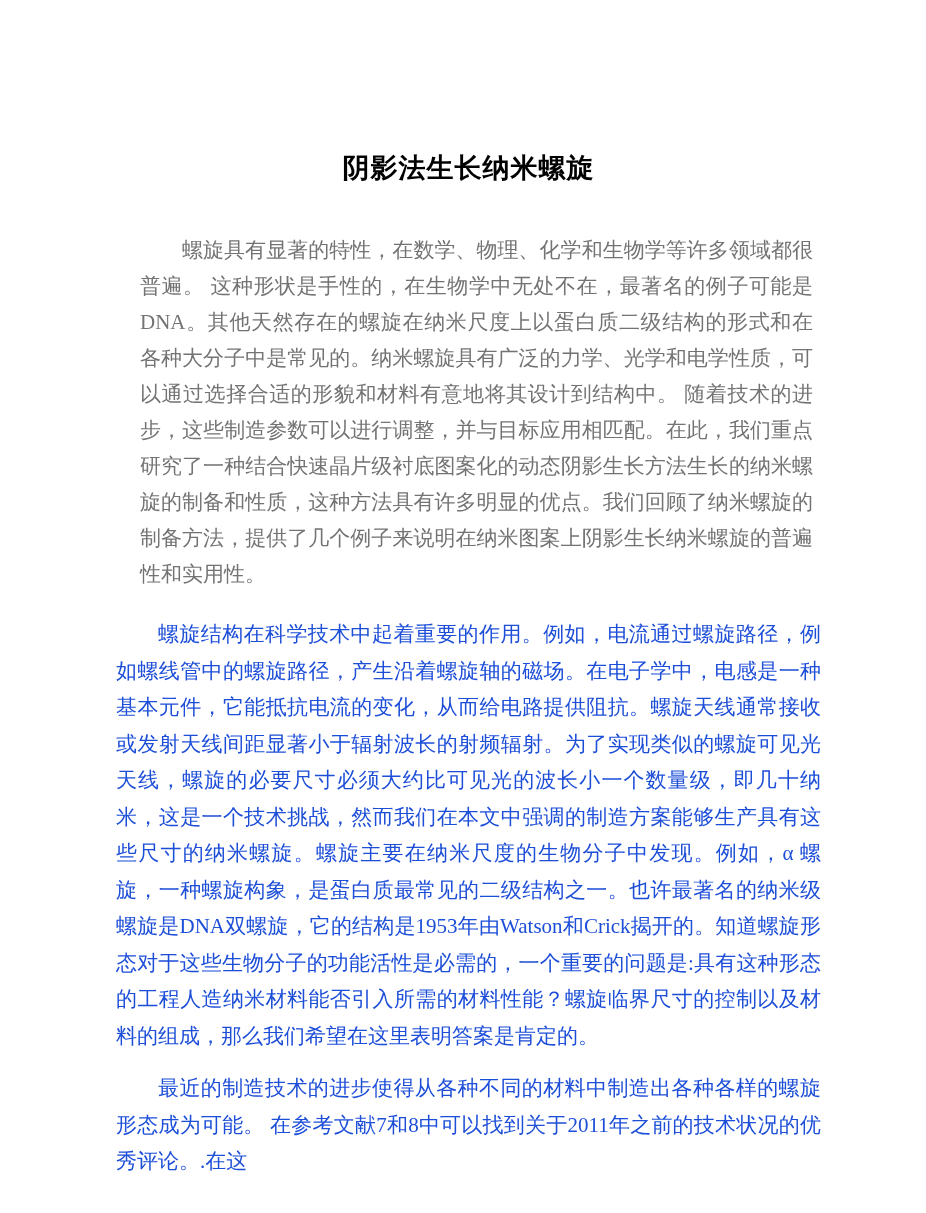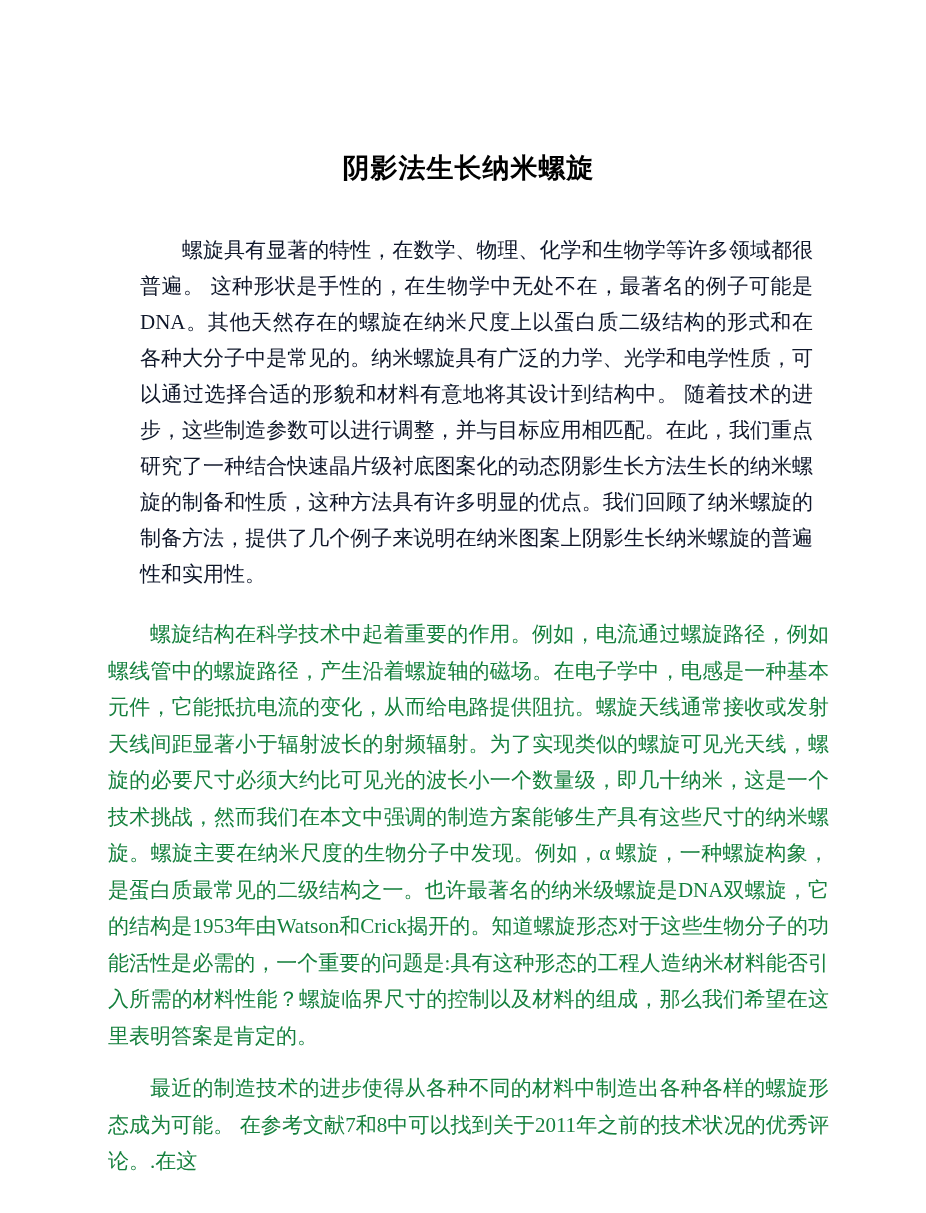--- a/index.html
+++ b/index.html
@@ -27,37 +27,37 @@
       text-align: center;
       letter-spacing: 1px;
       color: #000000;
     }
     .abstract {
       margin: 0 20px 24px 36px;
       font-size: 21px;
       line-height: 36px;
       text-align: justify;
       text-indent: 2em;
-      color: #0f172a;
+      color: #737373;
       font-family: Liberation Serif, serif;
     }
     .section-heading {
       margin: 0 0 10px 22px;
       font-family: "Liberation Sans", "DejaVu Sans", sans-serif;
       font-size: 23px;
       font-weight: 700;
       color: #000000;
     }
     .body-para {
-      margin: 4px;
+      margin: 12px;
       font-size: 21px;
       line-height: 36.5px;
       text-align: justify;
       text-indent: 2em;
-      color: #15803d;
+      color: #1d4ed8;
     }
     .body-para + .body-para {
       margin-top: 16px;
     }
   </style>
 </head>
 <body>
 
 <div class="page">
   <h1 class="doc-title">阴影法生长纳米螺旋</h1>

